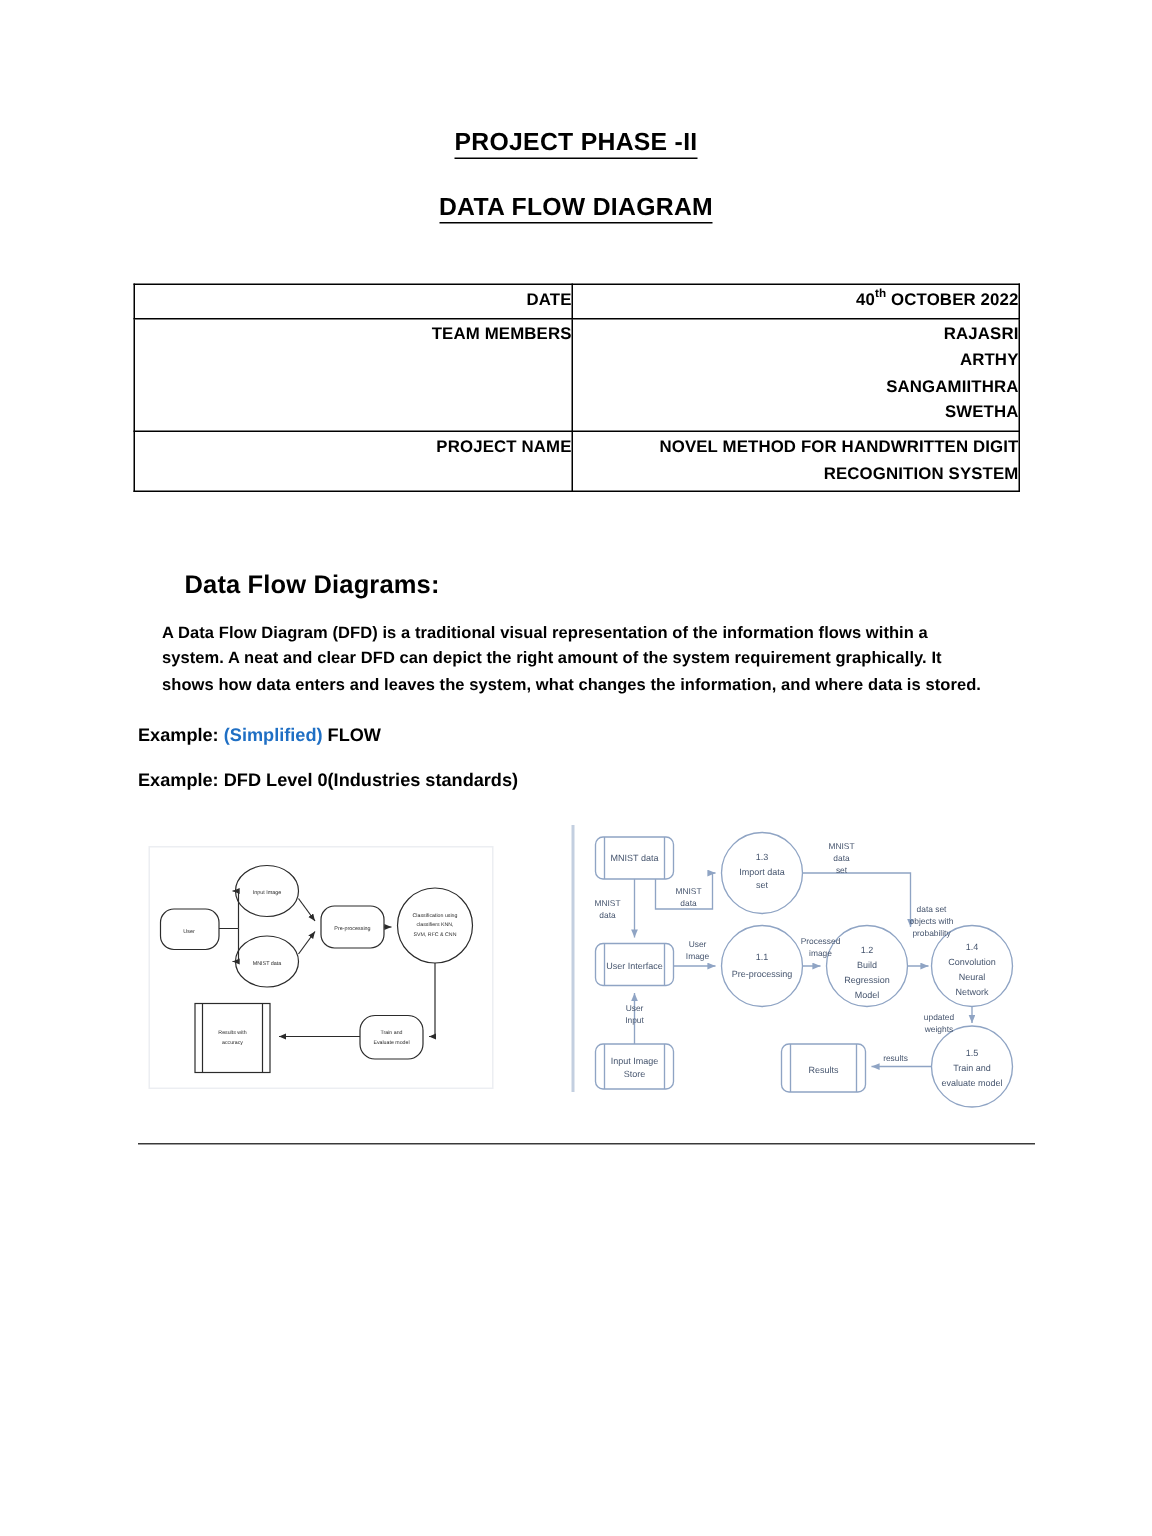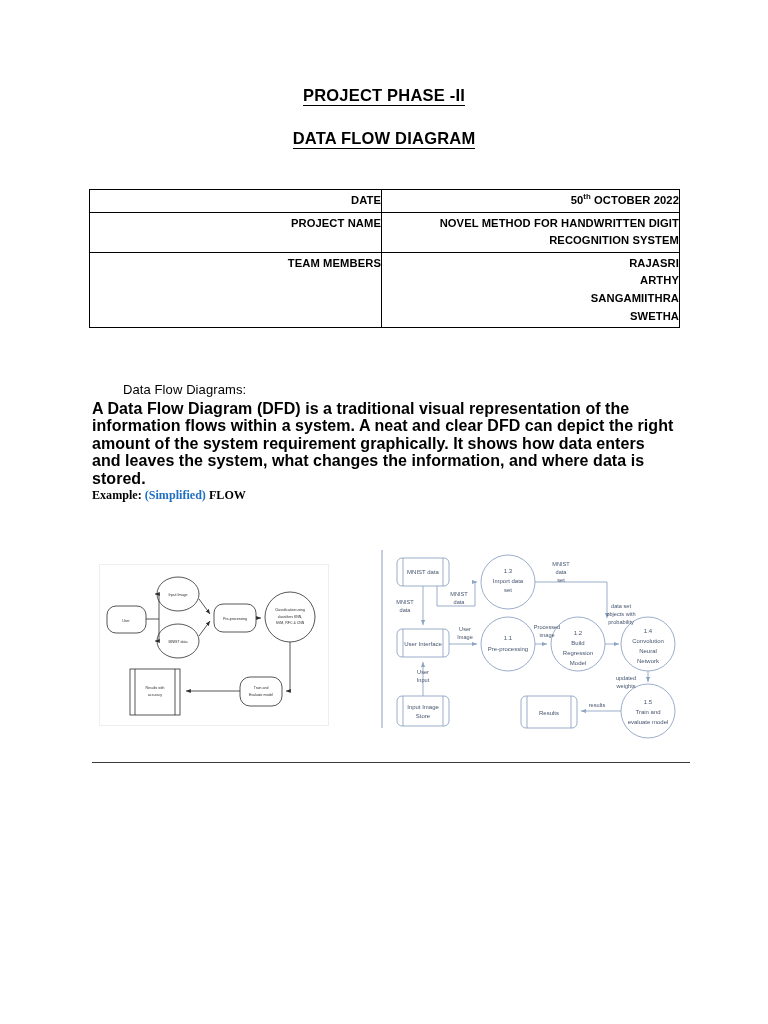--- a/index.html
+++ b/index.html
@@ -70,40 +70,39 @@
   sup { font-size: 7.8px; vertical-align: super; line-height: 0; }
 
   
   .body-block {
     position: absolute;
     left: 92px;
     top: 381px;
     width: 584px;
   }
   .sec-head {
-    font-size: 13px;
-    font-weight: normal;
+    font-size: 17px;
+    font-weight: bold;
     letter-spacing: 0.1px;
     margin: 0 0 2px 0;
     line-height: 17px;
     padding-left: 31px;
   }
   .para {
-    font-size: 16px;
+    font-size: 11px;
+    font-weight: bold;
+    line-height: 17.4px;
+    margin: 16px;
+    letter-spacing: 0.05px;
+  }
+  .ex-line {
+    font-size: 12.1px;
     font-weight: bold;
     line-height: 17.4px;
     margin: 0;
-    letter-spacing: 0.05px;
-  }
-  .ex-line {
-    font-size: 12.1px;
-    font-weight: bold;
-    line-height: 17.4px;
-    margin: 0;
-    font-family: Liberation Serif, serif;
   }
   .blue { color: #1f6fc4; }
   .ex-line2 {
     position: absolute;
     left: 92px;
     top: 512px;
     font-size: 12.1px;
     font-weight: bold;
     line-height: 17.4px;
   }
@@ -153,52 +152,56 @@
   <div class="title-block">
     <div><span class="doc-title">PROJECT PHASE -II</span></div>
     <div class="row2"><span class="doc-title">DATA FLOW DIAGRAM</span></div>
   </div>
 
   <table class="info-table">
     <tbody>
       <tr>
         <td class="k">DATE</td>
         <td class="v">
-          <span>50</span><sup>th</sup><span> OCTOBER 2022</span>
-        </td>
-      </tr>
-      <tr>
-        <td class="k">PROJECT NAME</td>
-        <td class="v multi">
-          <div>NOVEL METHOD  FOR  HANDWRITTEN  DIGIT</div>
-          <div>RECOGNITION SYSTEM</div>
+          <span>40</span><sup>th</sup><span> OCTOBER 2022</span>
         </td>
       </tr>
       <tr>
         <td class="k">TEAM MEMBERS</td>
         <td class="v multi">
           <div>RAJASRI</div>
           <div>ARTHY</div>
           <div>SANGAMIITHRA</div>
           <div>SWETHA</div>
         </td>
       </tr>
+      <tr>
+        <td class="k">PROJECT NAME</td>
+        <td class="v multi">
+          <div>NOVEL METHOD  FOR  HANDWRITTEN  DIGIT</div>
+          <div>RECOGNITION SYSTEM</div>
+        </td>
+      </tr>
     </tbody>
   </table>
 
   <div class="body-block">
     <div class="sec-head">Data Flow Diagrams:</div>
     <div class="para">A Data Flow Diagram (DFD) is a traditional visual representation of the information flows within a system. A neat and clear DFD can depict the right amount of the system requirement graphically. It shows how data enters and leaves the system, what changes the information, and where data is stored.</div>
     <div class="ex-line">
       <span>Example:</span>
       <span class="blue">(Simplified)</span>
       <span>FLOW</span>
     </div>
   </div>
 
+  <div class="ex-line2">
+    <span class="lbl">Example:</span>
+    <span class="txt">DFD Level 0(Industries standards)</span>
+  </div>
 
   <div class="fig-left">
     <svg width="228" height="160" viewBox="0 0 228 160">
       <defs>
         <marker id="ahL" markerWidth="7" markerHeight="7" refX="6" refY="2.5" orient="auto">
           <path d="M0,0 L6,2.5 L0,5 z" fill="#2b2b2b"></path>
         </marker>
       </defs>
       <g fill="none" stroke="#2b2b2b" stroke-width="0.8">
 

